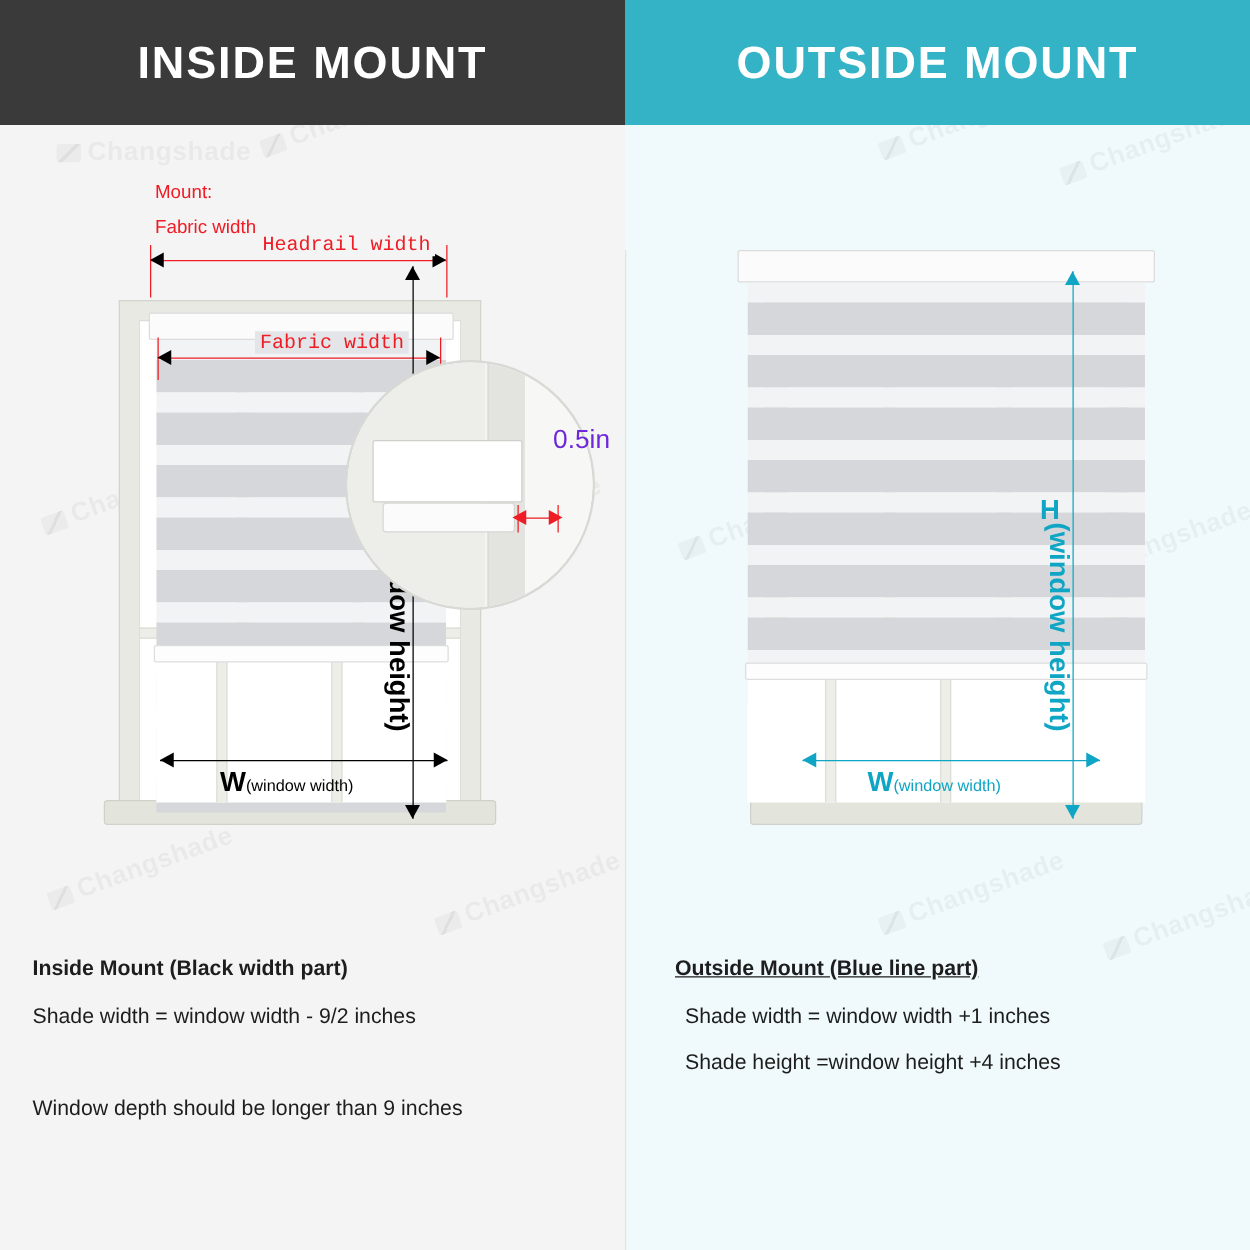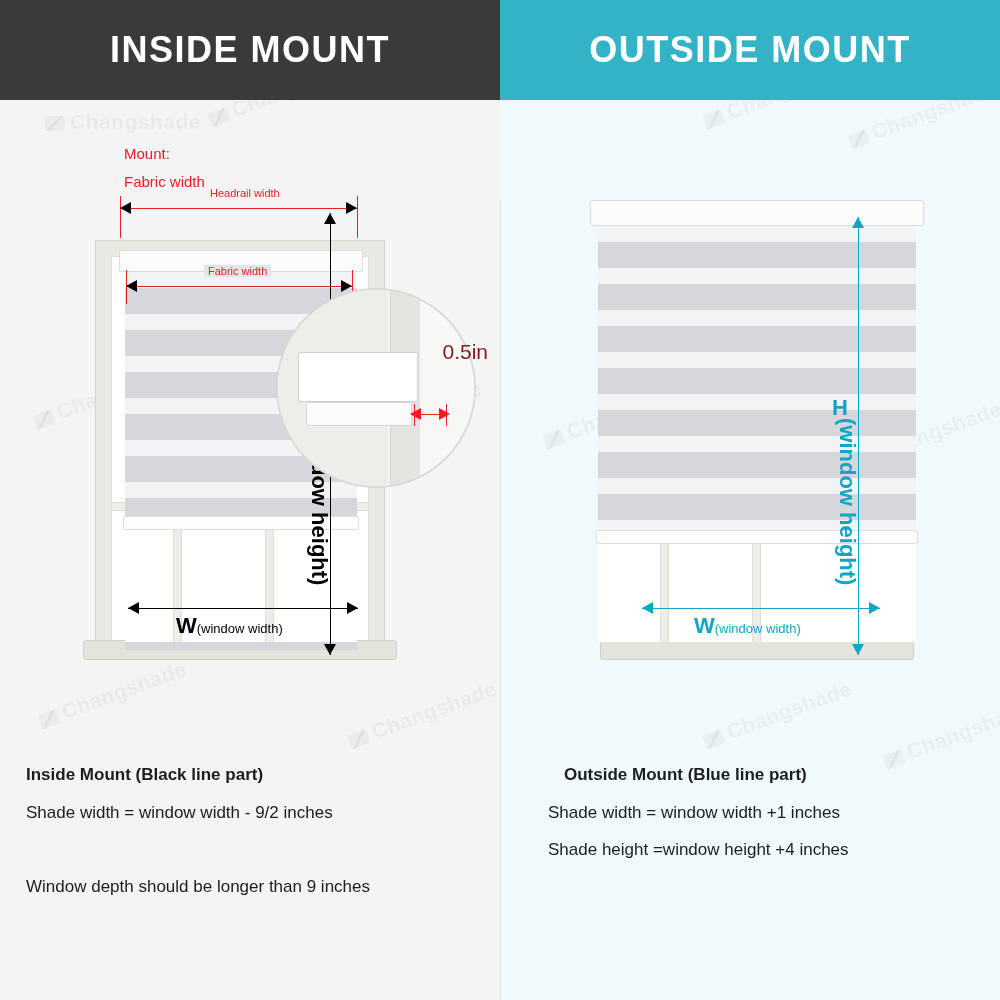--- a/index.html
+++ b/index.html
@@ -205,23 +205,24 @@
   .arrow-down   { border-left: 6px solid transparent; border-right: 6px solid transparent; border-top: 11px solid #000; }
   .blue .arrow-left   { border-right-color: #0fa5c4; }
   .blue .arrow-right  { border-left-color: #0fa5c4; }
   .blue .arrow-up     { border-bottom-color: #0fa5c4; }
   .blue .arrow-down   { border-top-color: #0fa5c4; }
   .red .arrow-left    { border-right-color: #ee1c24; }
   .red .arrow-right   { border-left-color: #ee1c24; }
 
   .dim-label {
     position: absolute;
-    font-size: 11px;
+    font-size: 16px;
     color: #000;
     white-space: nowrap;
+    font-family: Liberation Mono, monospace;
   }
   .dim-label.red { color: #ee1c24; }
 
   .wh-label {
     position: absolute;
     font-size: 22px;
     font-weight: bold;
     color: #000;
     white-space: nowrap;
   }
@@ -393,23 +394,23 @@
         <div style="position:absolute; left:28px; top:112px; width:104px; height:22px; background:#fbfbfb; border:1.5px solid #d6d7d3; border-radius:3px;"></div>
 
         <div class="dim dim-red red">
           <div class="tick-v" style="left:136px; top:114px; height:22px;"></div>
           <div class="tick-v" style="left:168px; top:114px; height:22px;"></div>
           <div class="dim-line-h" style="left:136px; top:124px; width:32px;"></div>
           <div class="arrow arrow-left red" style="left:132px; top:118px;"></div>
           <div class="arrow arrow-right red" style="left:161px; top:118px;"></div>
         </div>
       </div>
-      <div style="position:absolute; left:488px; top:240px; font-size:21px; color:#7f1d1d; transform:translateX(-100%);">0.5in</div>
-
-      <div class="caption title" style="left:26px; top:665px;">Inside Mount (Black line part)</div>
+      <div style="position:absolute; left:488px; top:240px; font-size:21px; color:#6d28d9; transform:translateX(-100%);">0.5in</div>
+
+      <div class="caption title" style="left:26px; top:665px;">Inside Mount (Black width part)</div>
       <div class="caption" style="left:26px; top:703px;">Shade width = window width - 9/2 inches</div>
       <div class="caption" style="left:26px; top:777px;">Window depth should be longer than 9 inches</div>
     </div>
 
     <div class="panel panel-right">
 
       <div class="wm wm-rot" style="left:200px; top:10px;"><span class="wm-mark"></span><span>Changshade</span></div>
       <div class="wm wm-rot" style="left:345px; top:30px;"><span class="wm-mark"></span><span>Changshade</span></div>
       <div class="wm wm-rot" style="left:40px; top:330px;"><span class="wm-mark"></span><span>Changshade</span></div>
       <div class="wm wm-rot" style="left:350px; top:350px;"><span class="wm-mark"></span><span>Changshade</span></div>
@@ -463,20 +464,20 @@
         <div class="vlabel blue" style="left:336px; top:318px;">(window height)</div>
       </div>
 
       <div class="dim dim-blue blue">
         <div class="dim-line-h" style="left:142px; top:508px; width:238px;"></div>
         <div class="arrow arrow-left" style="left:142px; top:502px;"></div>
         <div class="arrow arrow-right" style="left:369px; top:502px;"></div>
         <div class="wh-label blue" style="left:194px; top:513px;"><span>W</span><span class="sub">(window width)</span></div>
       </div>
 
-      <div class="caption title" style="left:64px; top:665px;">Outside Mount (Blue line part)</div>
+      <div class="caption title" style="left:40px; top:665px;text-decoration:underline;">Outside Mount (Blue line part)</div>
       <div class="caption" style="left:48px; top:703px;">Shade width = window width +1 inches</div>
       <div class="caption" style="left:48px; top:740px;">Shade height =window height +4 inches</div>
     </div>
 
     <div class="divider"></div>
   </div>
 </div>
 
 </body></html>

